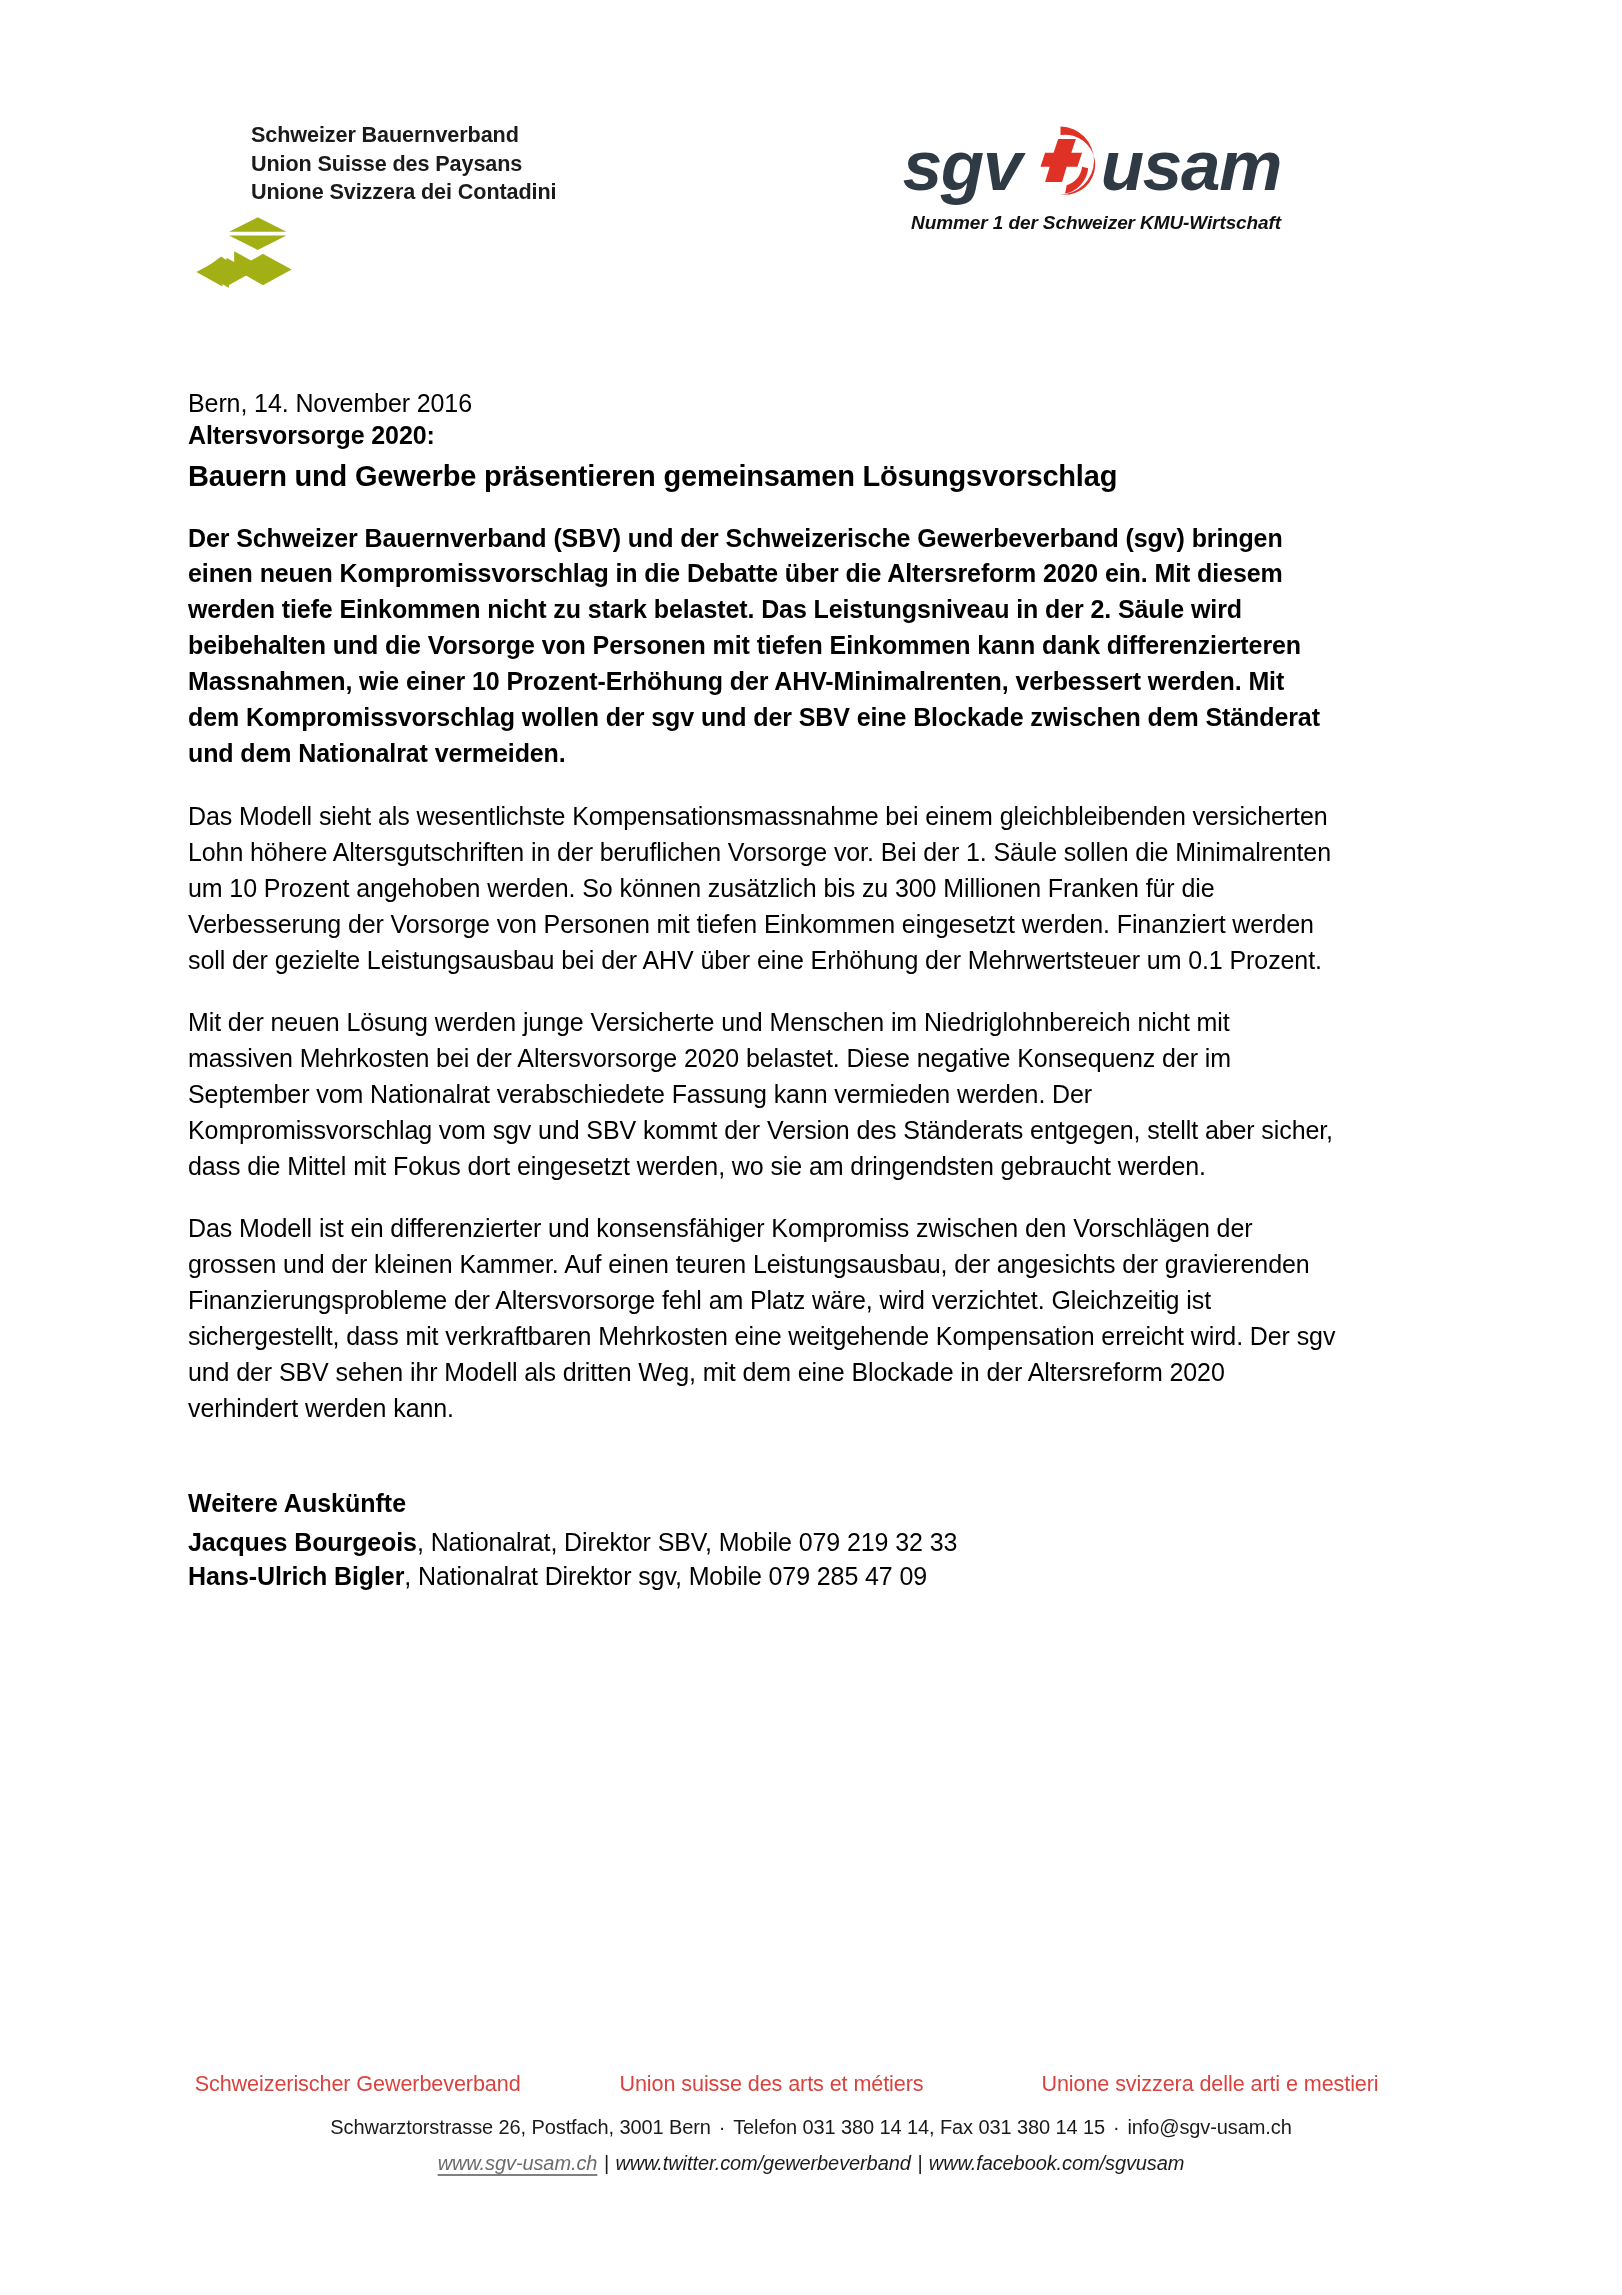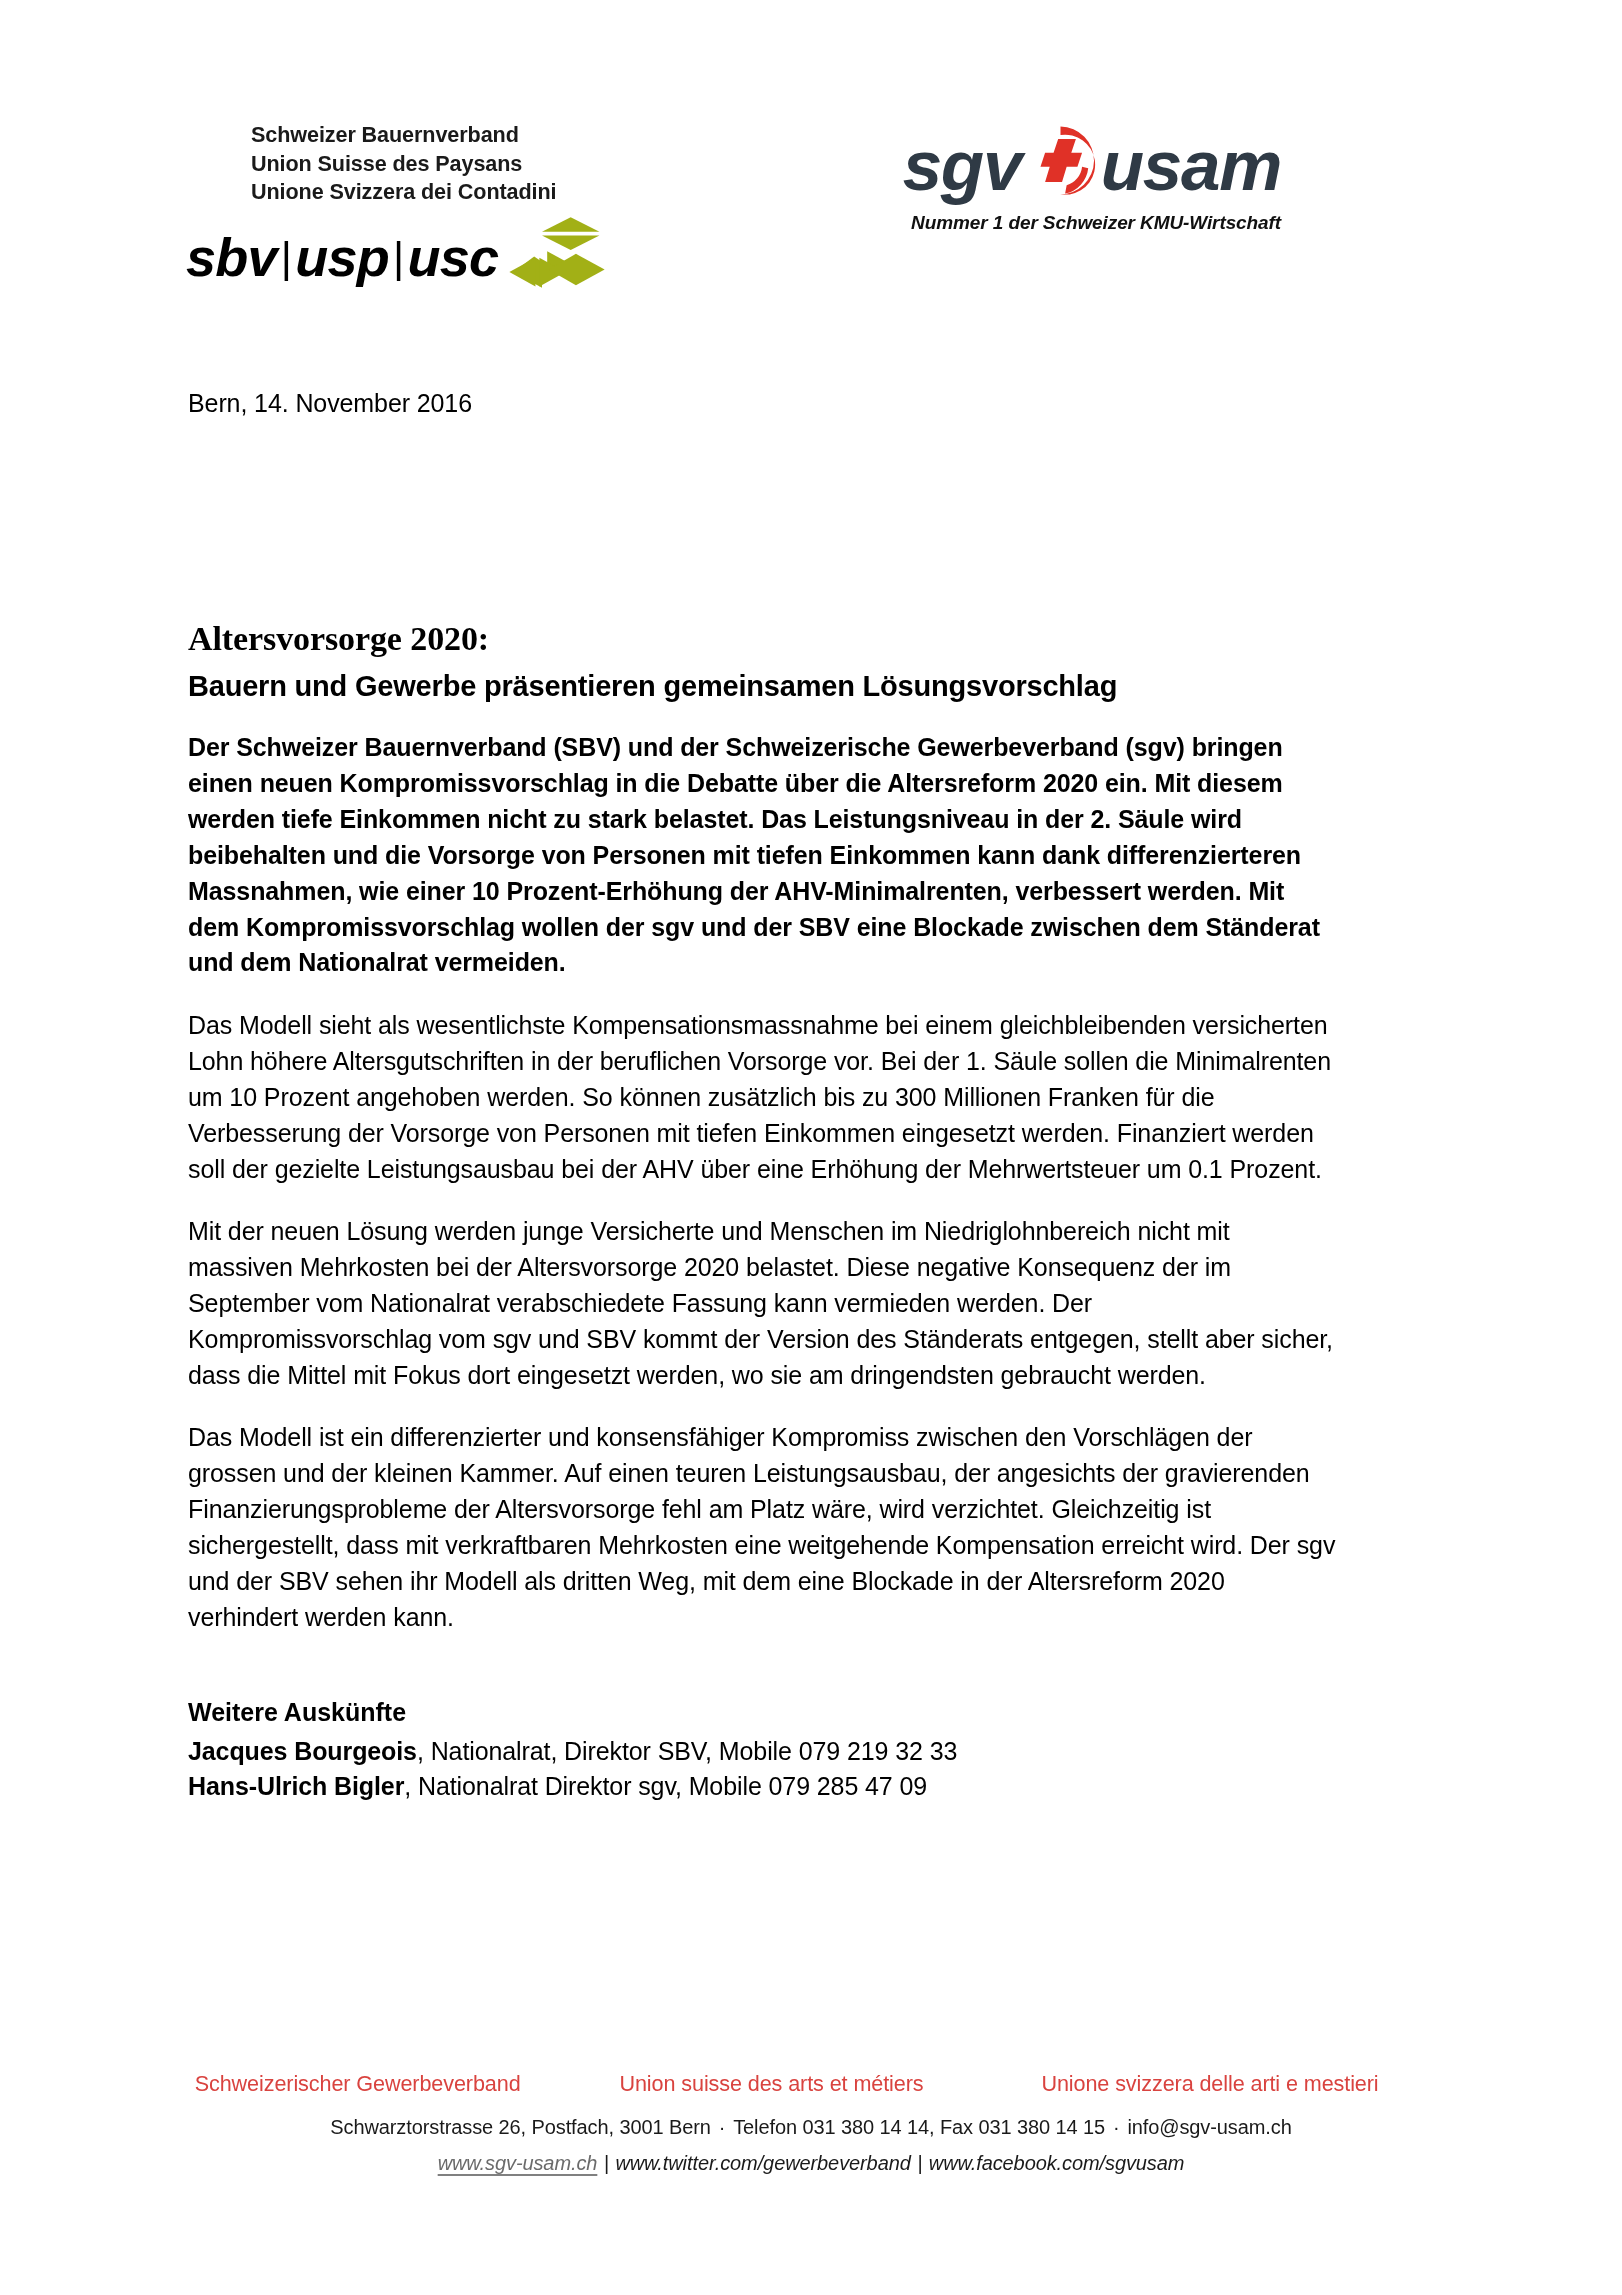--- a/index.html
+++ b/index.html
@@ -119,26 +119,24 @@
     letter-spacing: -0.1px;
   }
   .meta-date {
     font-size: 25px;
     font-weight: 400;
     line-height: 1.28;
     letter-spacing: -0.1px;
   }
 
   .kicker {
-    font-size: 34px;
-    font-weight: bold;
-    margin-top: 198px;
+    font-size: 25px;
+    font-weight: bold;
     line-height: 1.3;
     letter-spacing: -0.1px;
-    font-family: Liberation Serif, serif;
   }
   .headline {
     font-size: 29px;
     font-weight: bold;
     margin-top: 6.5px;
     line-height: 1.26;
     letter-spacing: -0.2px;
   }
 
   .lead {
@@ -226,21 +224,20 @@
 
   <div class="header">
 
     <div class="logo-sbv">
       <div class="logo-sbv-lines">
         <div>Schweizer Bauernverband</div>
         <div>Union Suisse des Paysans</div>
         <div>Unione Svizzera dei Contadini</div>
       </div>
       <div class="logo-sbv-wordmark-row">
-        <div class="logo-sbv-wordmark"><span>sbv</span><span class="sep">|</span><span>usp</span><span class="sep">|</span><span>usc</span></div>
         <div class="logo-sbv-diamonds">
           <svg width="98" height="77" viewBox="0 0 150 118" xmlns="http://www.w3.org/2000/svg">
 
             <polygon points="96,2 140,24 52,24" fill="#A2B016"></polygon>
             <polygon points="52,30 140,30 96,52" fill="#A2B016"></polygon>
 
             <polygon points="60,54 100,76 60,98" fill="#A2B016"></polygon>
 
             <polygon points="40,62 52,70 52,110 8,86" fill="#A2B016"></polygon>
             <polygon points="58,70 58,110 20,90" fill="#A2B016" opacity="0"></polygon>

